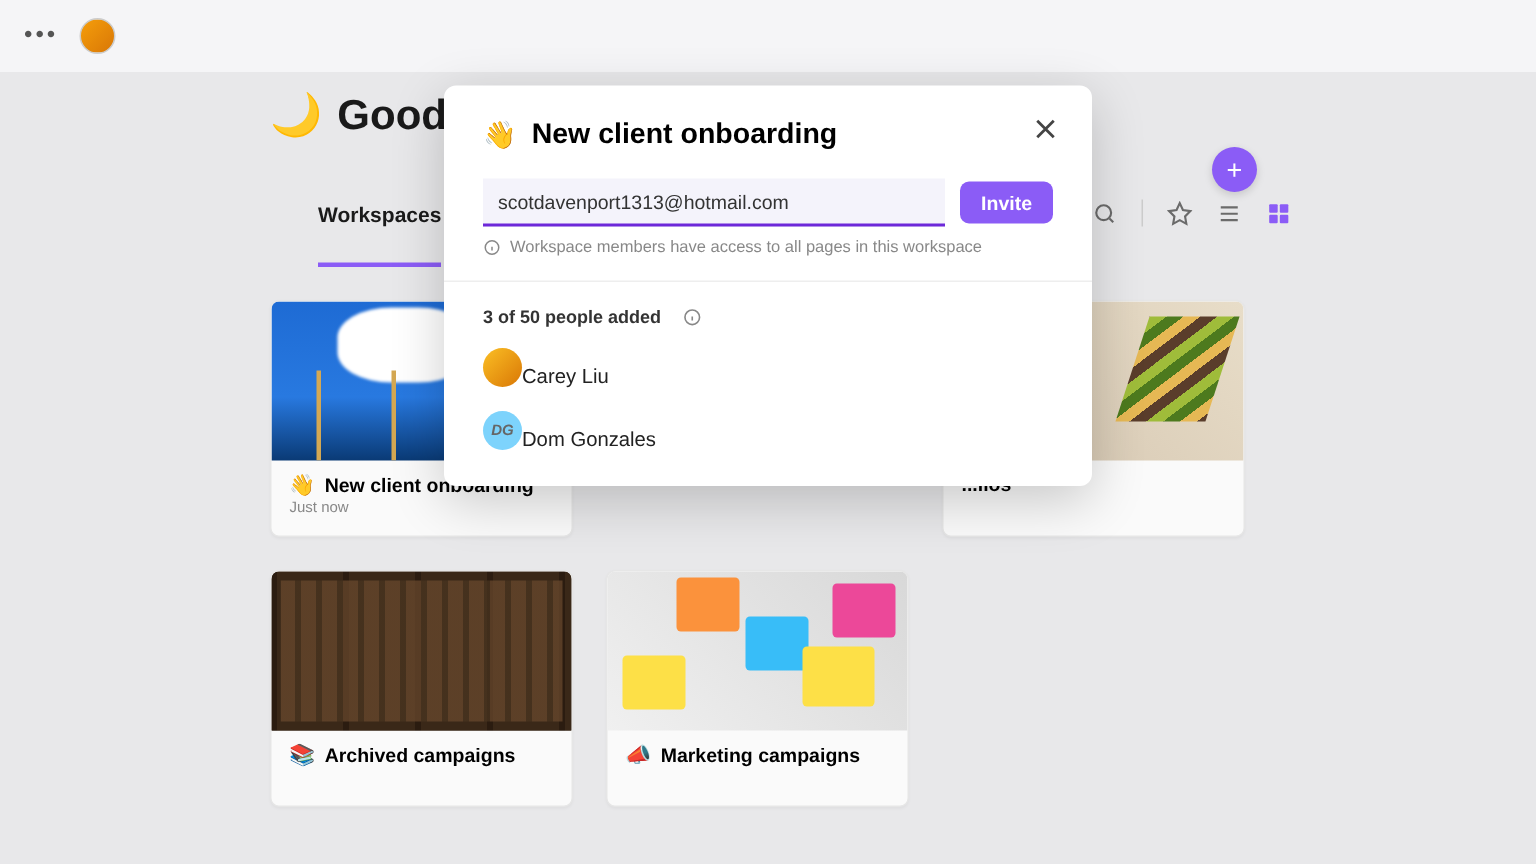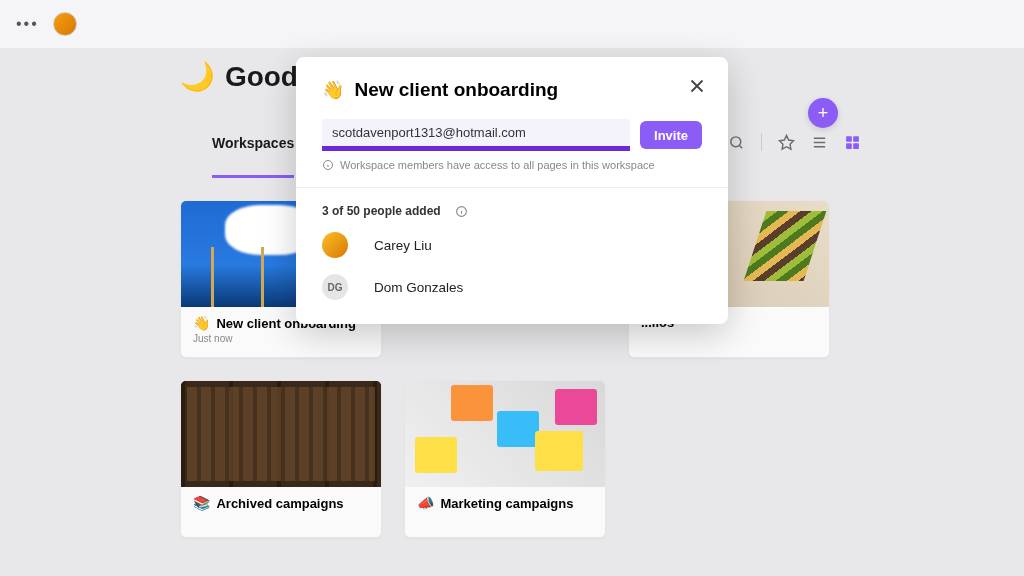--- a/index.html
+++ b/index.html
@@ -55,34 +55,34 @@
 
   
   .scrim { position: absolute; inset: 0; background: rgba(200,200,205,.0); }
   .modal { position: absolute; top: 57px; left: 296px; width: 432px; background: #fff; border-radius: 8px; box-shadow: 0 10px 36px rgba(0,0,0,.2); padding: 22px 26px 24px; }
   .modal-head { display:flex; align-items:center; gap:10px; }
   .modal-head h2 { font-size: 19px; font-weight: 600; }
   .wave { font-size: 18px; }
   .close { position: absolute; top: 18px; right: 20px; width: 22px; height: 22px; cursor: pointer; color: #444; }
 
   .invite-row { display: flex; align-items: center; gap: 10px; margin-top: 18px; }
-  .email-input { flex: 1; height: 32px; border: none; border-bottom: 5px solid #6d28d9; background: #f4f3fb; padding: 0 10px; font-size: 13px; color: #333; outline: none; }
+  .email-input { flex: 1; height: 32px; border: none; border-bottom: 2px solid #6d28d9; background: #f4f3fb; padding: 0 10px; font-size: 13px; color: #333; outline: none; }
   .invite-btn { height: 28px; padding: 0 14px; border-radius: 6px; background: #8b5cf6; color: #fff; border: none; font-size: 13px; font-weight: 600; cursor: pointer; }
   .hint { display: flex; align-items: center; gap: 6px; font-size: 11px; color: #888; margin-top: 8px; }
   .hint svg { width: 12px; height: 12px; }
 
   .divider { height: 1px; background: #eee; margin: 16px -26px; }
   .count-row { display:flex; align-items:center; gap:14px; font-size: 12px; font-weight: 600; color: #333; }
   .count-row svg { width:13px; height:13px; color: #888; }
 
   .people { margin-top: 14px; display:flex; flex-direction:column; gap: 16px; }
-  .person { display:flex; align-items:center; gap:26px; }
+  .person { display:flex; align-items:flex-end; gap:0; }
   .pavatar { width: 26px; height: 26px; border-radius: 50%; display:flex; align-items:center; justify-content:center; font-size:10px; font-weight:600; color:#666; }
   .pavatar.img { background: linear-gradient(135deg,#fbbf24,#d97706); }
-  .pavatar.dg { background:#e5e5e5; }
+  .pavatar.dg { background:#7dd3fc;font-style:italic; }
   .pavatar.sg { background:#e8e8ea; }
   .pname { font-size: 13.5px; color: #222; }
 </style>
 </head>
 <body>
 
 <div class="titlebar">
   <div class="titlebar-right">
     <span class="dots">•••</span>
     <div class="avatar-sm"></div>

